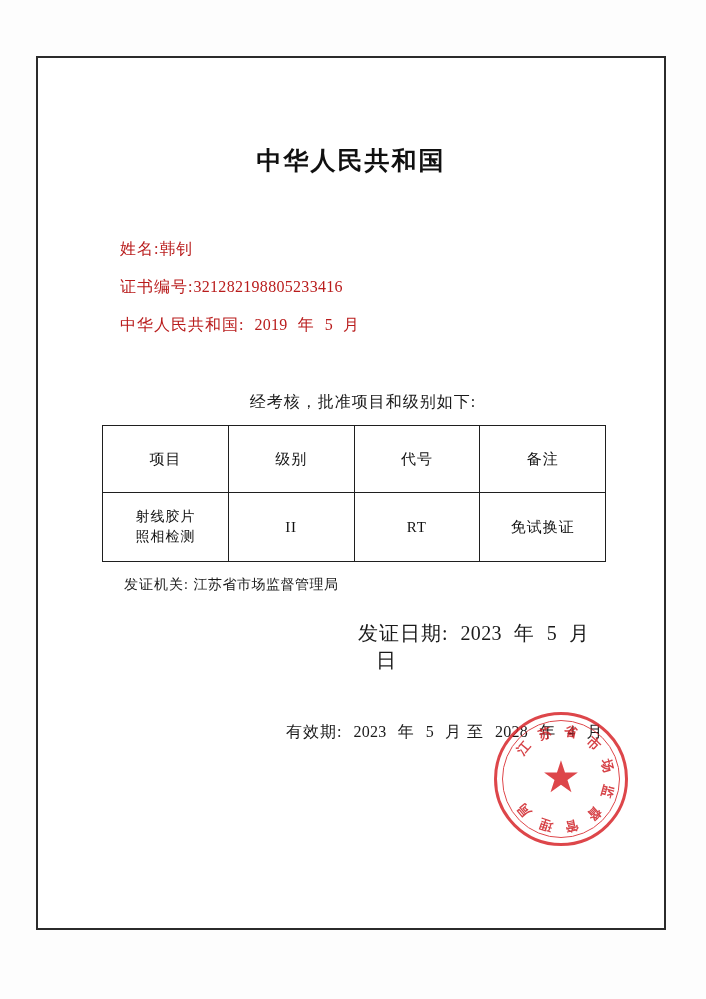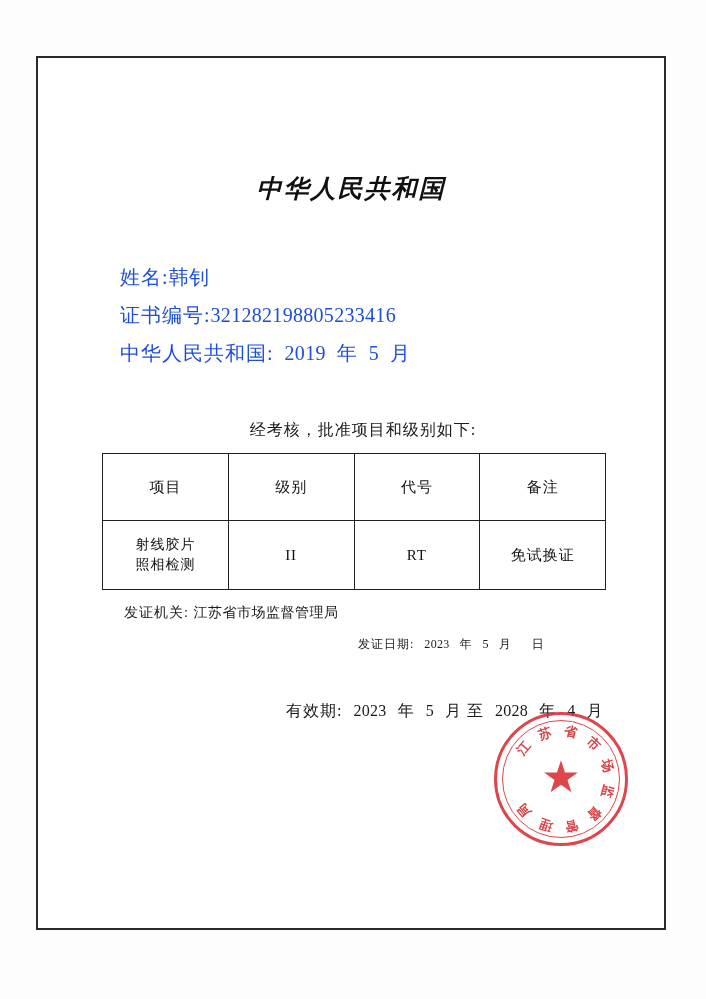--- a/index.html
+++ b/index.html
@@ -40,45 +40,44 @@
     left: 0;
     top: 0;
     right: 0;
     bottom: 0;
     padding: 0 58px;
     box-sizing: border-box;
   }
 
   
   .title-block {
-    margin-top: 110px;
+    margin-top: 82px;
     text-align: center;
-    font-style: italic;
   }
   .title-line {
     font-size: 25px;
     font-weight: bold;
     letter-spacing: 2px;
     line-height: 42px;
     color: #101010;
   }
   .title-line.sub {
     font-size: 24px;
     letter-spacing: 2px;
   }
 
   
   .fields {
     margin-top: 48px;
     padding-left: 24px;
   }
   .field-row {
-    font-size: 20px;
+    font-size: 16px;
     line-height: 38px;
-    color: #1d4ed8;
+    color: #b91c1c;
     white-space: nowrap;
   }
   .field-label {
     letter-spacing: 1px;
   }
   .field-value {
     letter-spacing: 0.5px;
   }
   .field-value.num {
     font-family: "Liberation Serif", serif;
@@ -128,23 +127,23 @@
   
   .issuer {
     margin-top: 14px;
     padding-left: 28px;
     font-size: 14px;
     letter-spacing: 1px;
   }
 
   
   .issue-date {
-    margin-top: 14px;
+    margin-top: 26px;
     padding-left: 262px;
-    font-size: 12px;
+    font-size: 20px;
     letter-spacing: 1px;
     position: relative;
     z-index: 1;
   }
 
   
   .validity {
     margin-top: 48px;
     padding-left: 190px;
     font-size: 16px;

